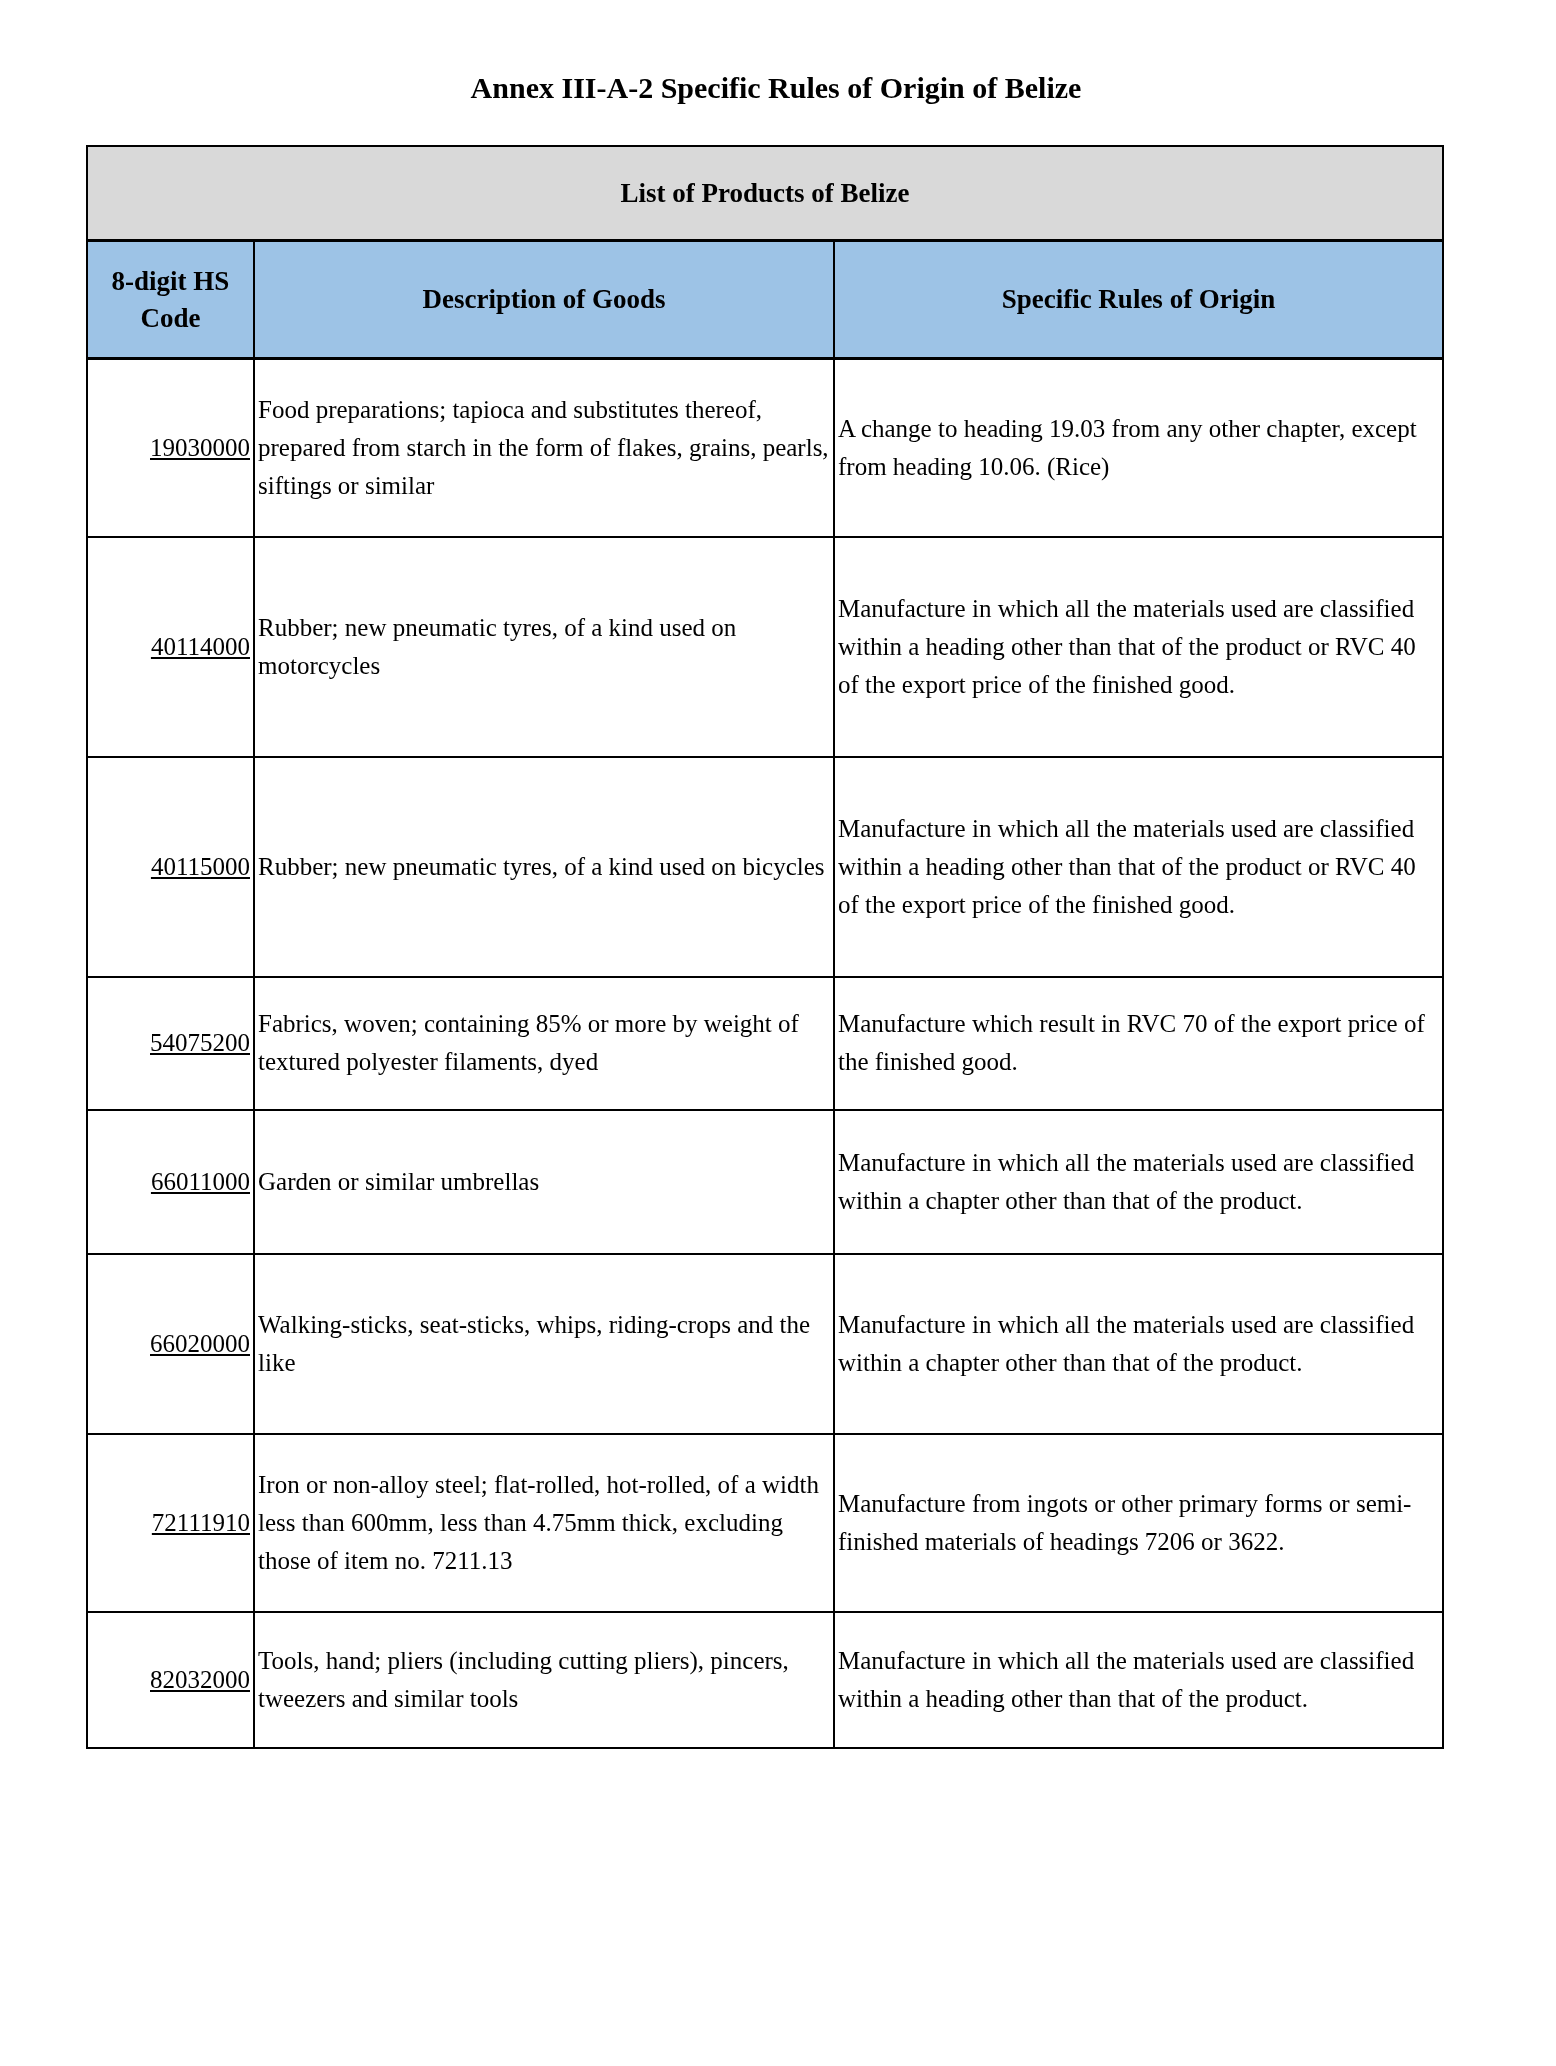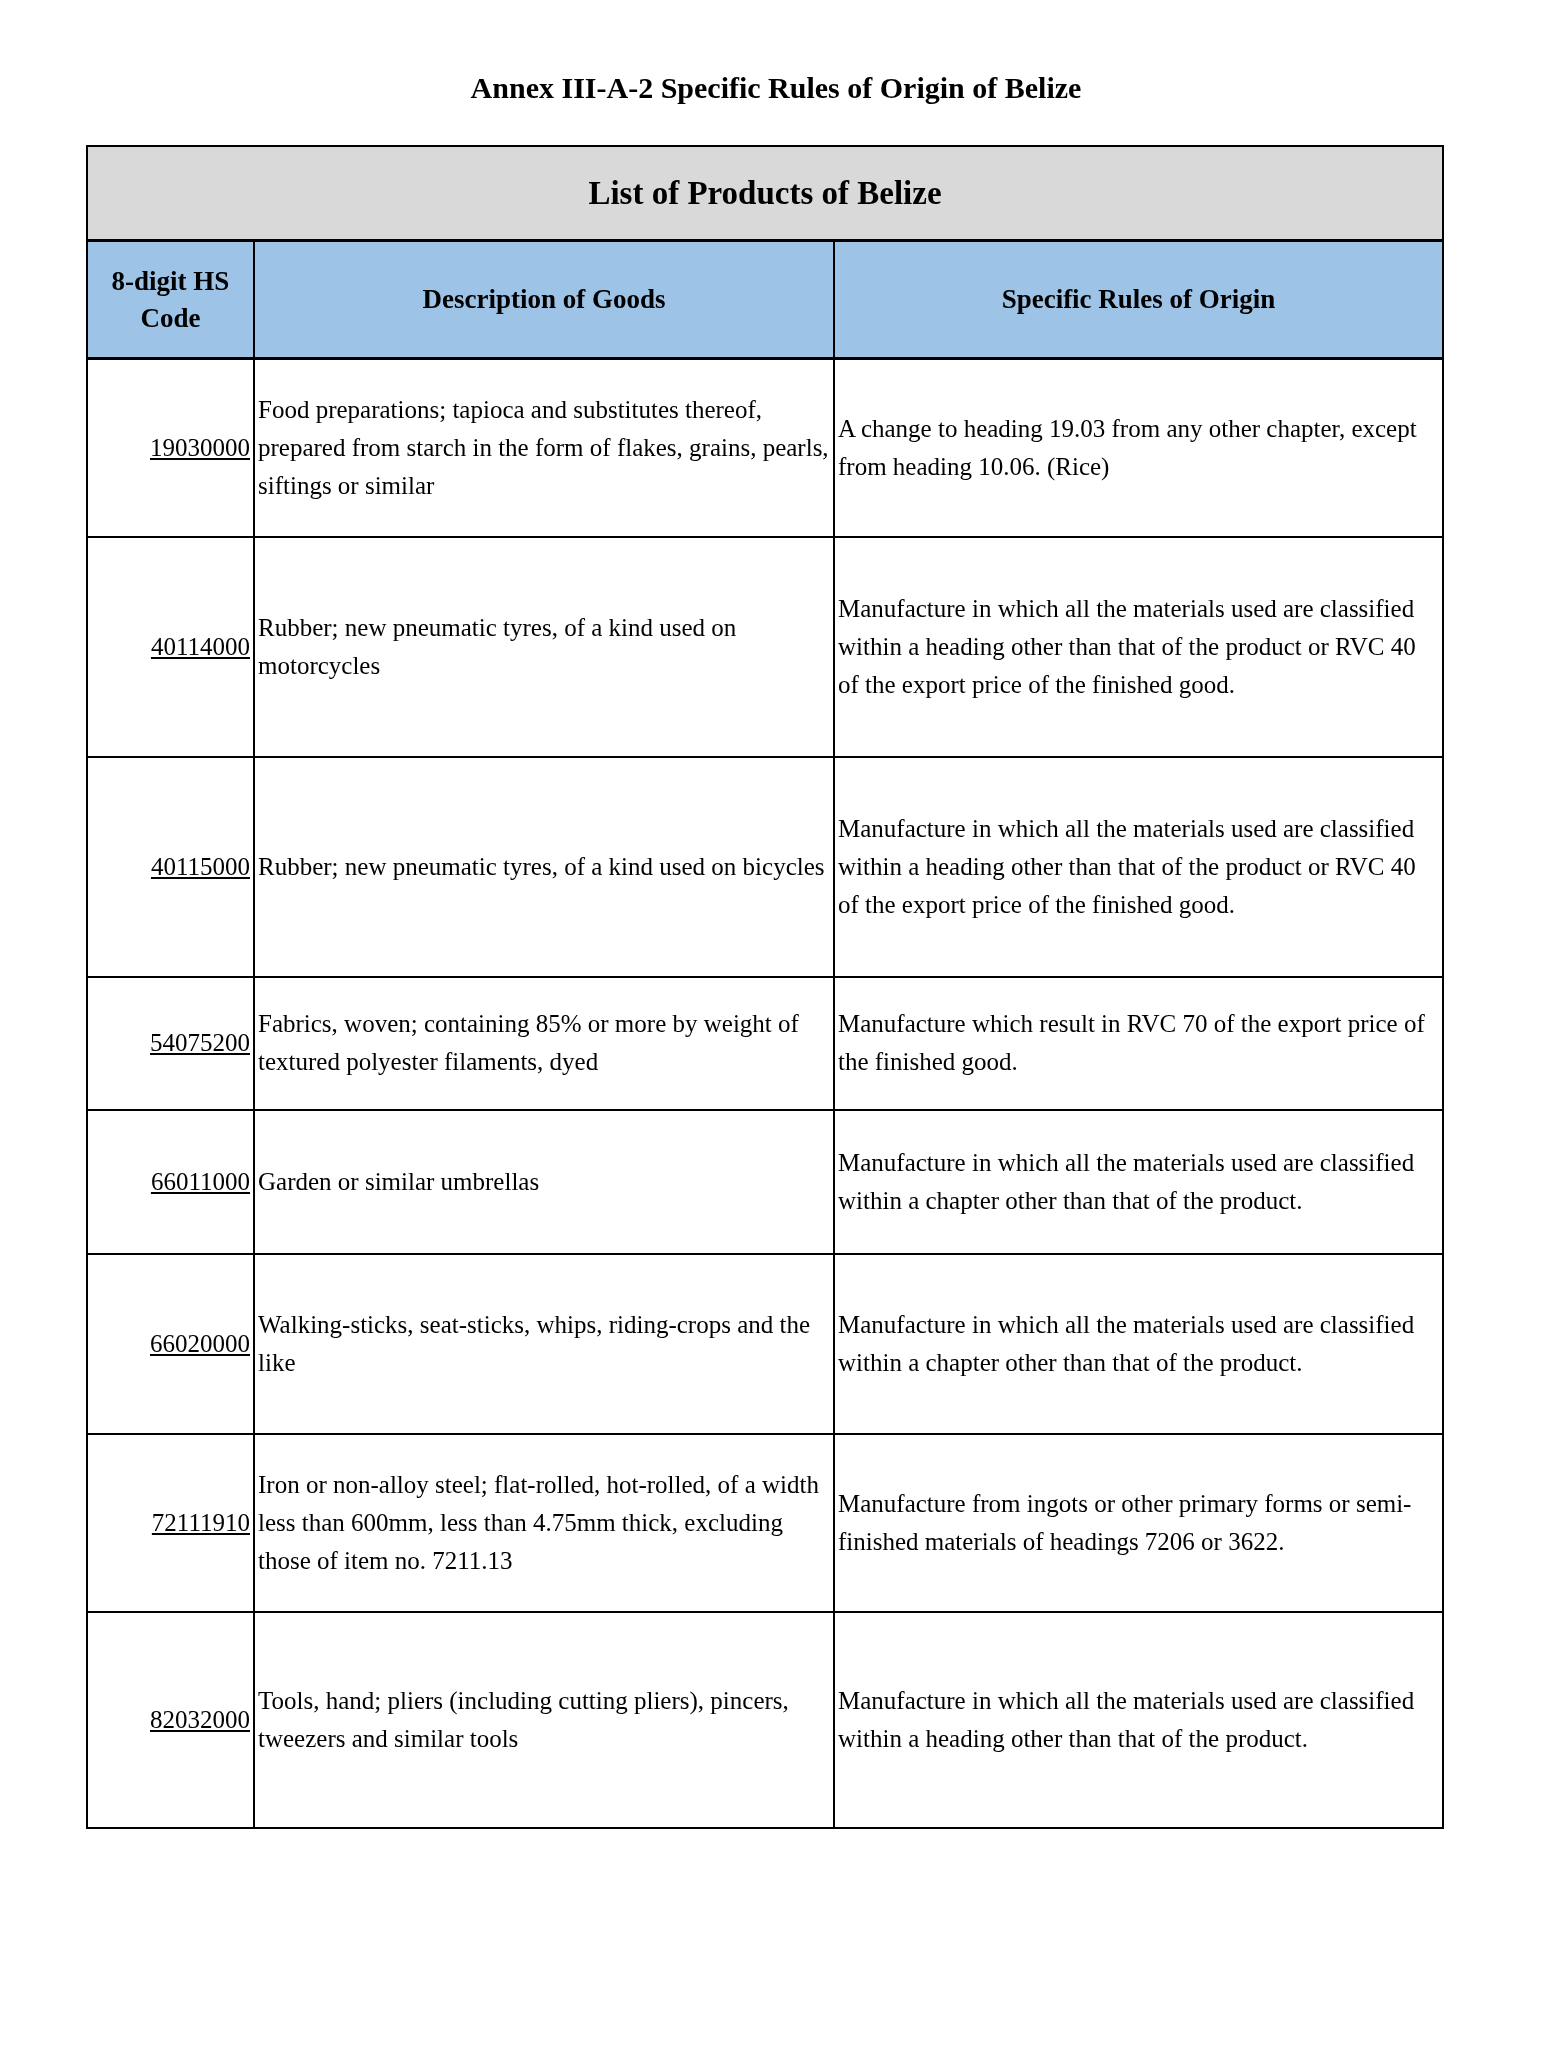--- a/index.html
+++ b/index.html
@@ -42,21 +42,21 @@
       vertical-align: middle;
       font-weight: normal;
       text-align: left;
       word-wrap: break-word;
     }
     table.rules tr.caption-row th {
       background: #D9D9D9;
       height: 92px;
       text-align: center;
       font-weight: bold;
-      font-size: 33px;
+      font-size: 27px;
       border-width: 2px 2px 3px 2px;
     }
     table.rules tr.header-row th {
       background: #9DC3E6;
       height: 115px;
       text-align: center;
       font-weight: bold;
       font-size: 27px;
       line-height: 37px;
       border-bottom-width: 3px;
@@ -119,19 +119,19 @@
     <tr style="height:180px">
       <td class="code">66020000</td>
       <td>Walking-sticks, seat-sticks, whips, riding-crops and the like</td>
       <td>Manufacture in which all the materials used are classified within a chapter other than that of the product.</td>
     </tr>
     <tr style="height:178px">
       <td class="code">72111910</td>
       <td>Iron or non-alloy steel; flat-rolled, hot-rolled, of a width less than 600mm, less than 4.75mm thick, excluding those of item no. 7211.13</td>
       <td>Manufacture from ingots or other primary forms or semi-finished materials of headings 7206 or 3622.</td>
     </tr>
-    <tr style="height:216px">
+    <tr style="height:136px">
       <td class="code">82032000</td>
       <td>Tools, hand; pliers (including cutting pliers), pincers, tweezers and similar tools</td>
       <td>Manufacture in which all the materials used are classified within a heading other than that of the product.</td>
     </tr>
   </tbody>
 </table>
 
 </body></html>

